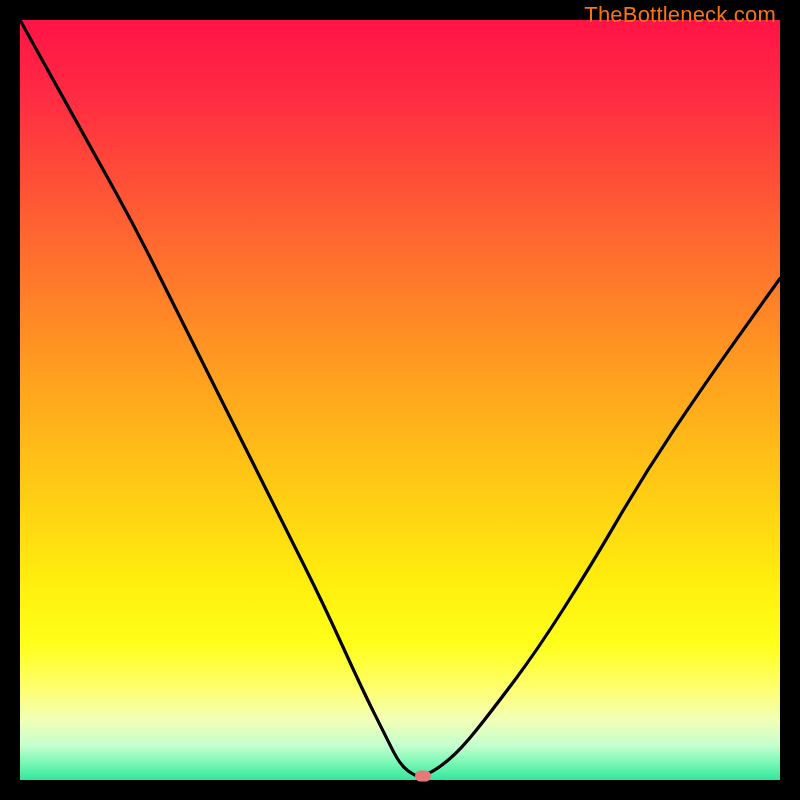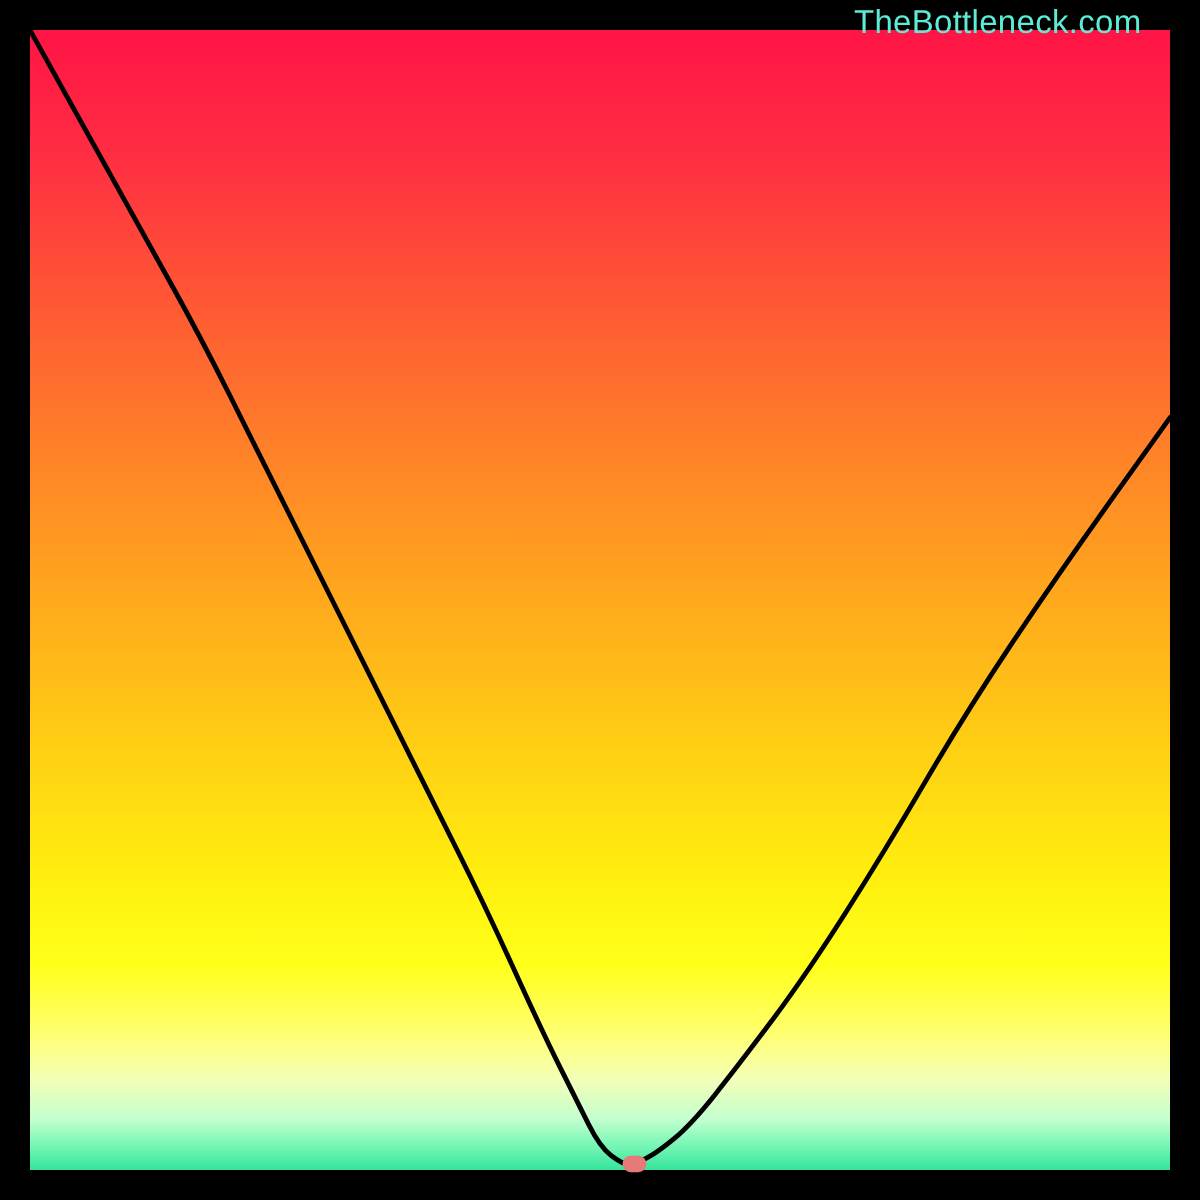--- a/index.html
+++ b/index.html
@@ -22,22 +22,22 @@
   .gradient {
     position: absolute;
     left: 0;
     top: 0;
     width: 760px;
     height: 760px;
   }
   .watermark {
     position: absolute;
     top: 2px;
-    right: 39px;
-    color: #5eead4;
+    right: 24px;
+    color: #f97316;
     font-size: 22px;
     font-weight: 400;
     letter-spacing: 0.2px;
     user-select: none;
   }
   svg.curve {
     position: absolute;
     left: 0;
     top: 0;
     width: 760px;

